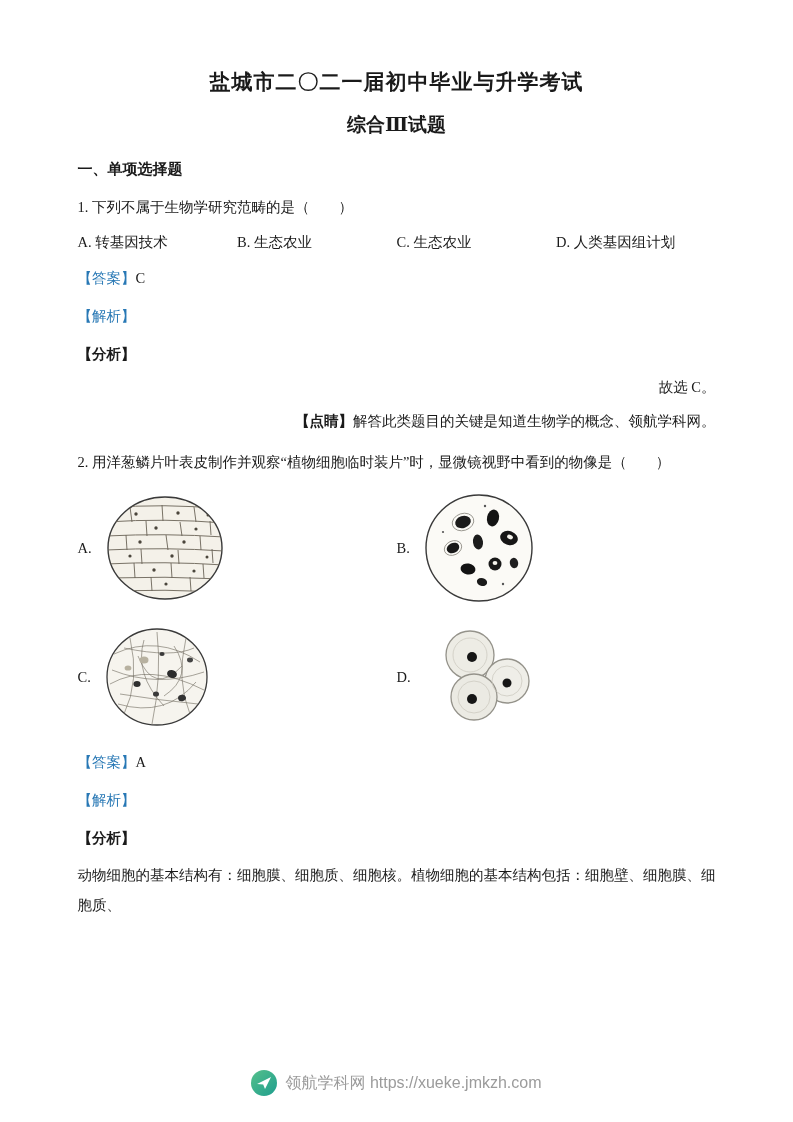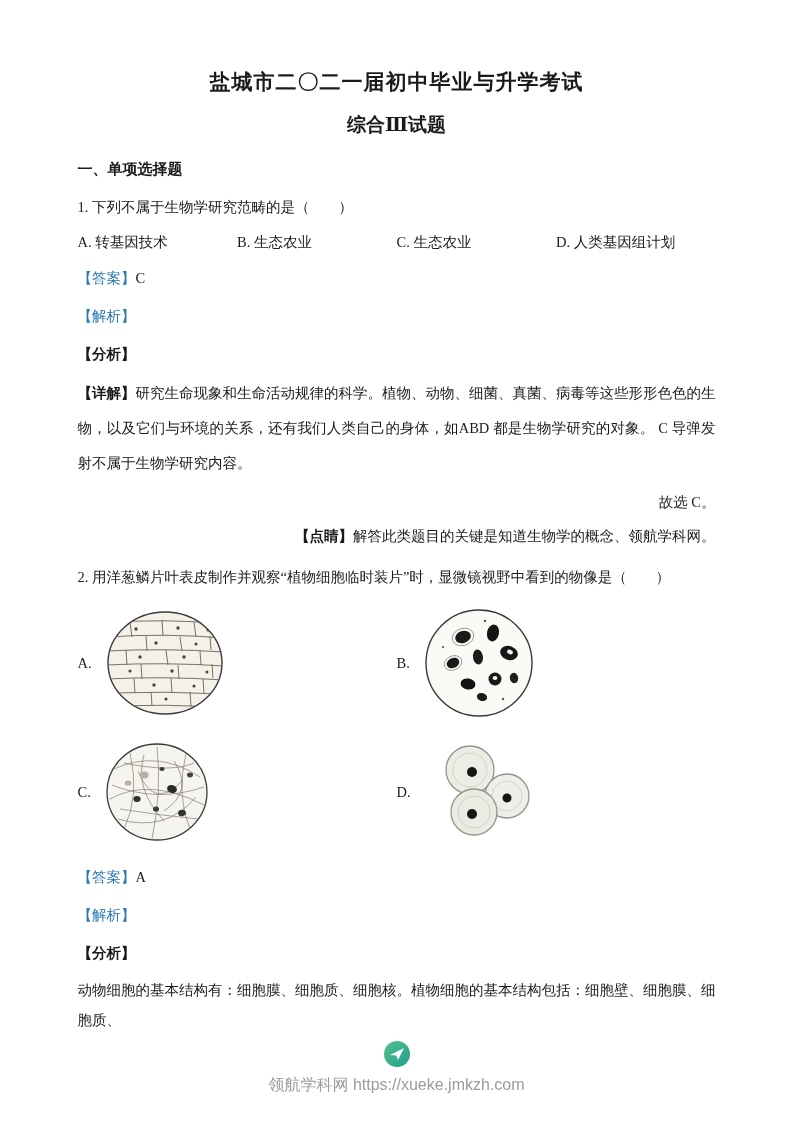--- a/index.html
+++ b/index.html
@@ -47,21 +47,20 @@
   .para.wide { line-height: 35px; }
   .plain-line { margin: 8px 0 0 0; font-size: 14.5px; line-height: 26px; text-align: right; }
   .img-grid { margin: 18px 0 6px 0; }
   .img-row { display: flex; margin-bottom: 20px; }
   .img-cell { display: flex; align-items: center; width: 325px; }
   .img-cell .opt-label { width: 26px; font-size: 14.5px; flex: 0 0 26px; }
   .footer {
     position: absolute; left: 0; right: 0; bottom: 38px;
     display: flex; align-items: center; justify-content: center;
     gap: 8px;
-    flex-direction: column;
   }
   .footer-logo {
     width: 26px; height: 26px; border-radius: 50%;
     background: linear-gradient(135deg, #55c08b 0%, #1f9e8e 100%);
     display: flex; align-items: center; justify-content: center;
     flex: 0 0 26px;
   }
   .footer-logo svg { display: block; }
   .footer-text {
     font-family: "Liberation Sans", sans-serif;
@@ -102,23 +101,20 @@
 
   <p class="tag-line">
     <span class="tag-blue">【解析】</span>
   </p>
 
   <p class="tag-line">
     <span class="tag-bold">【分析】</span>
   </p>
 
 
-  <p class="para wide">
-    <span class="tag-bold">【详解】</span><span>研究生命现象和生命活动规律的科学。植物、动物、细菌、真菌、病毒等这些形形色色的生物，以及它们与环境的关系，还有我们人类自己的身体，如ABD 都是生物学研究的对象。  C 导弹发射不属于生物学研究内容。</span>
-  </p>
 
   <p class="plain-line">故选 C。</p>
 
   <p class="plain-line">
     <span class="tag-bold">【点睛】</span><span>解答此类题目的关键是知道生物学的概念、领航学科网。</span>
   </p>
 
   <p class="stem">2. 用洋葱鳞片叶表皮制作并观察“植物细胞临时装片”时，显微镜视野中看到的物像是（　　）</p>
 
   <div class="img-grid">

